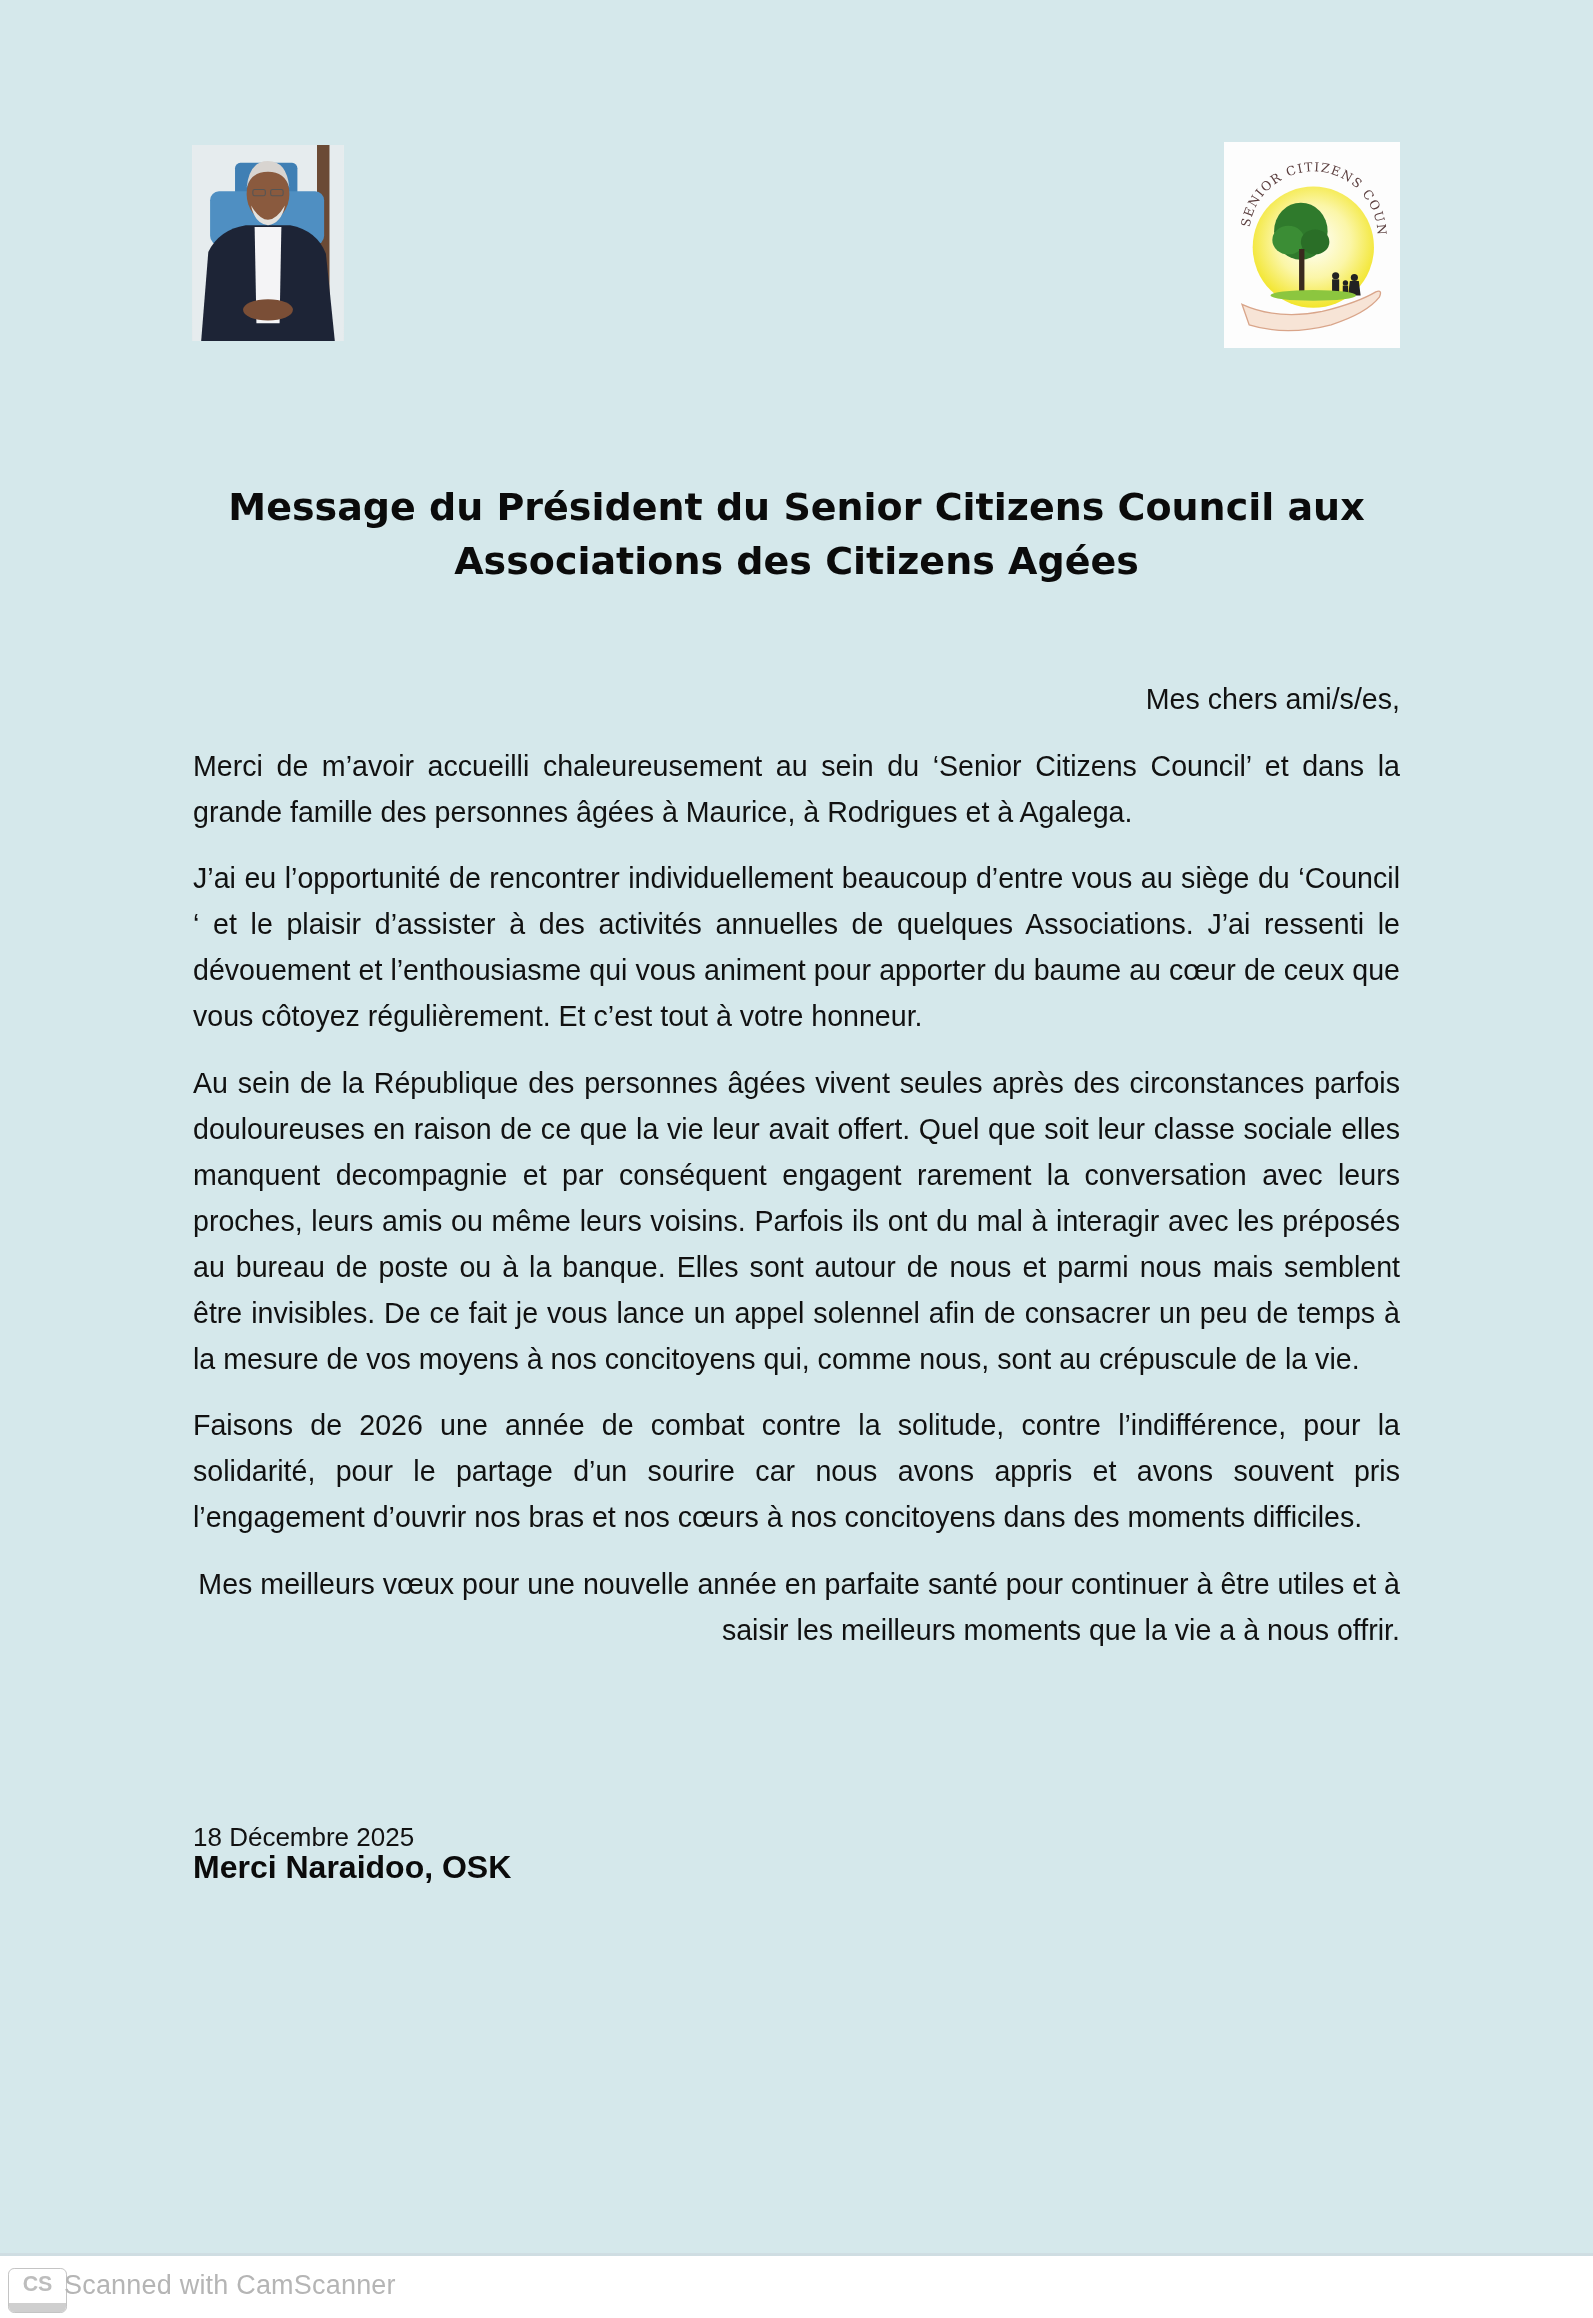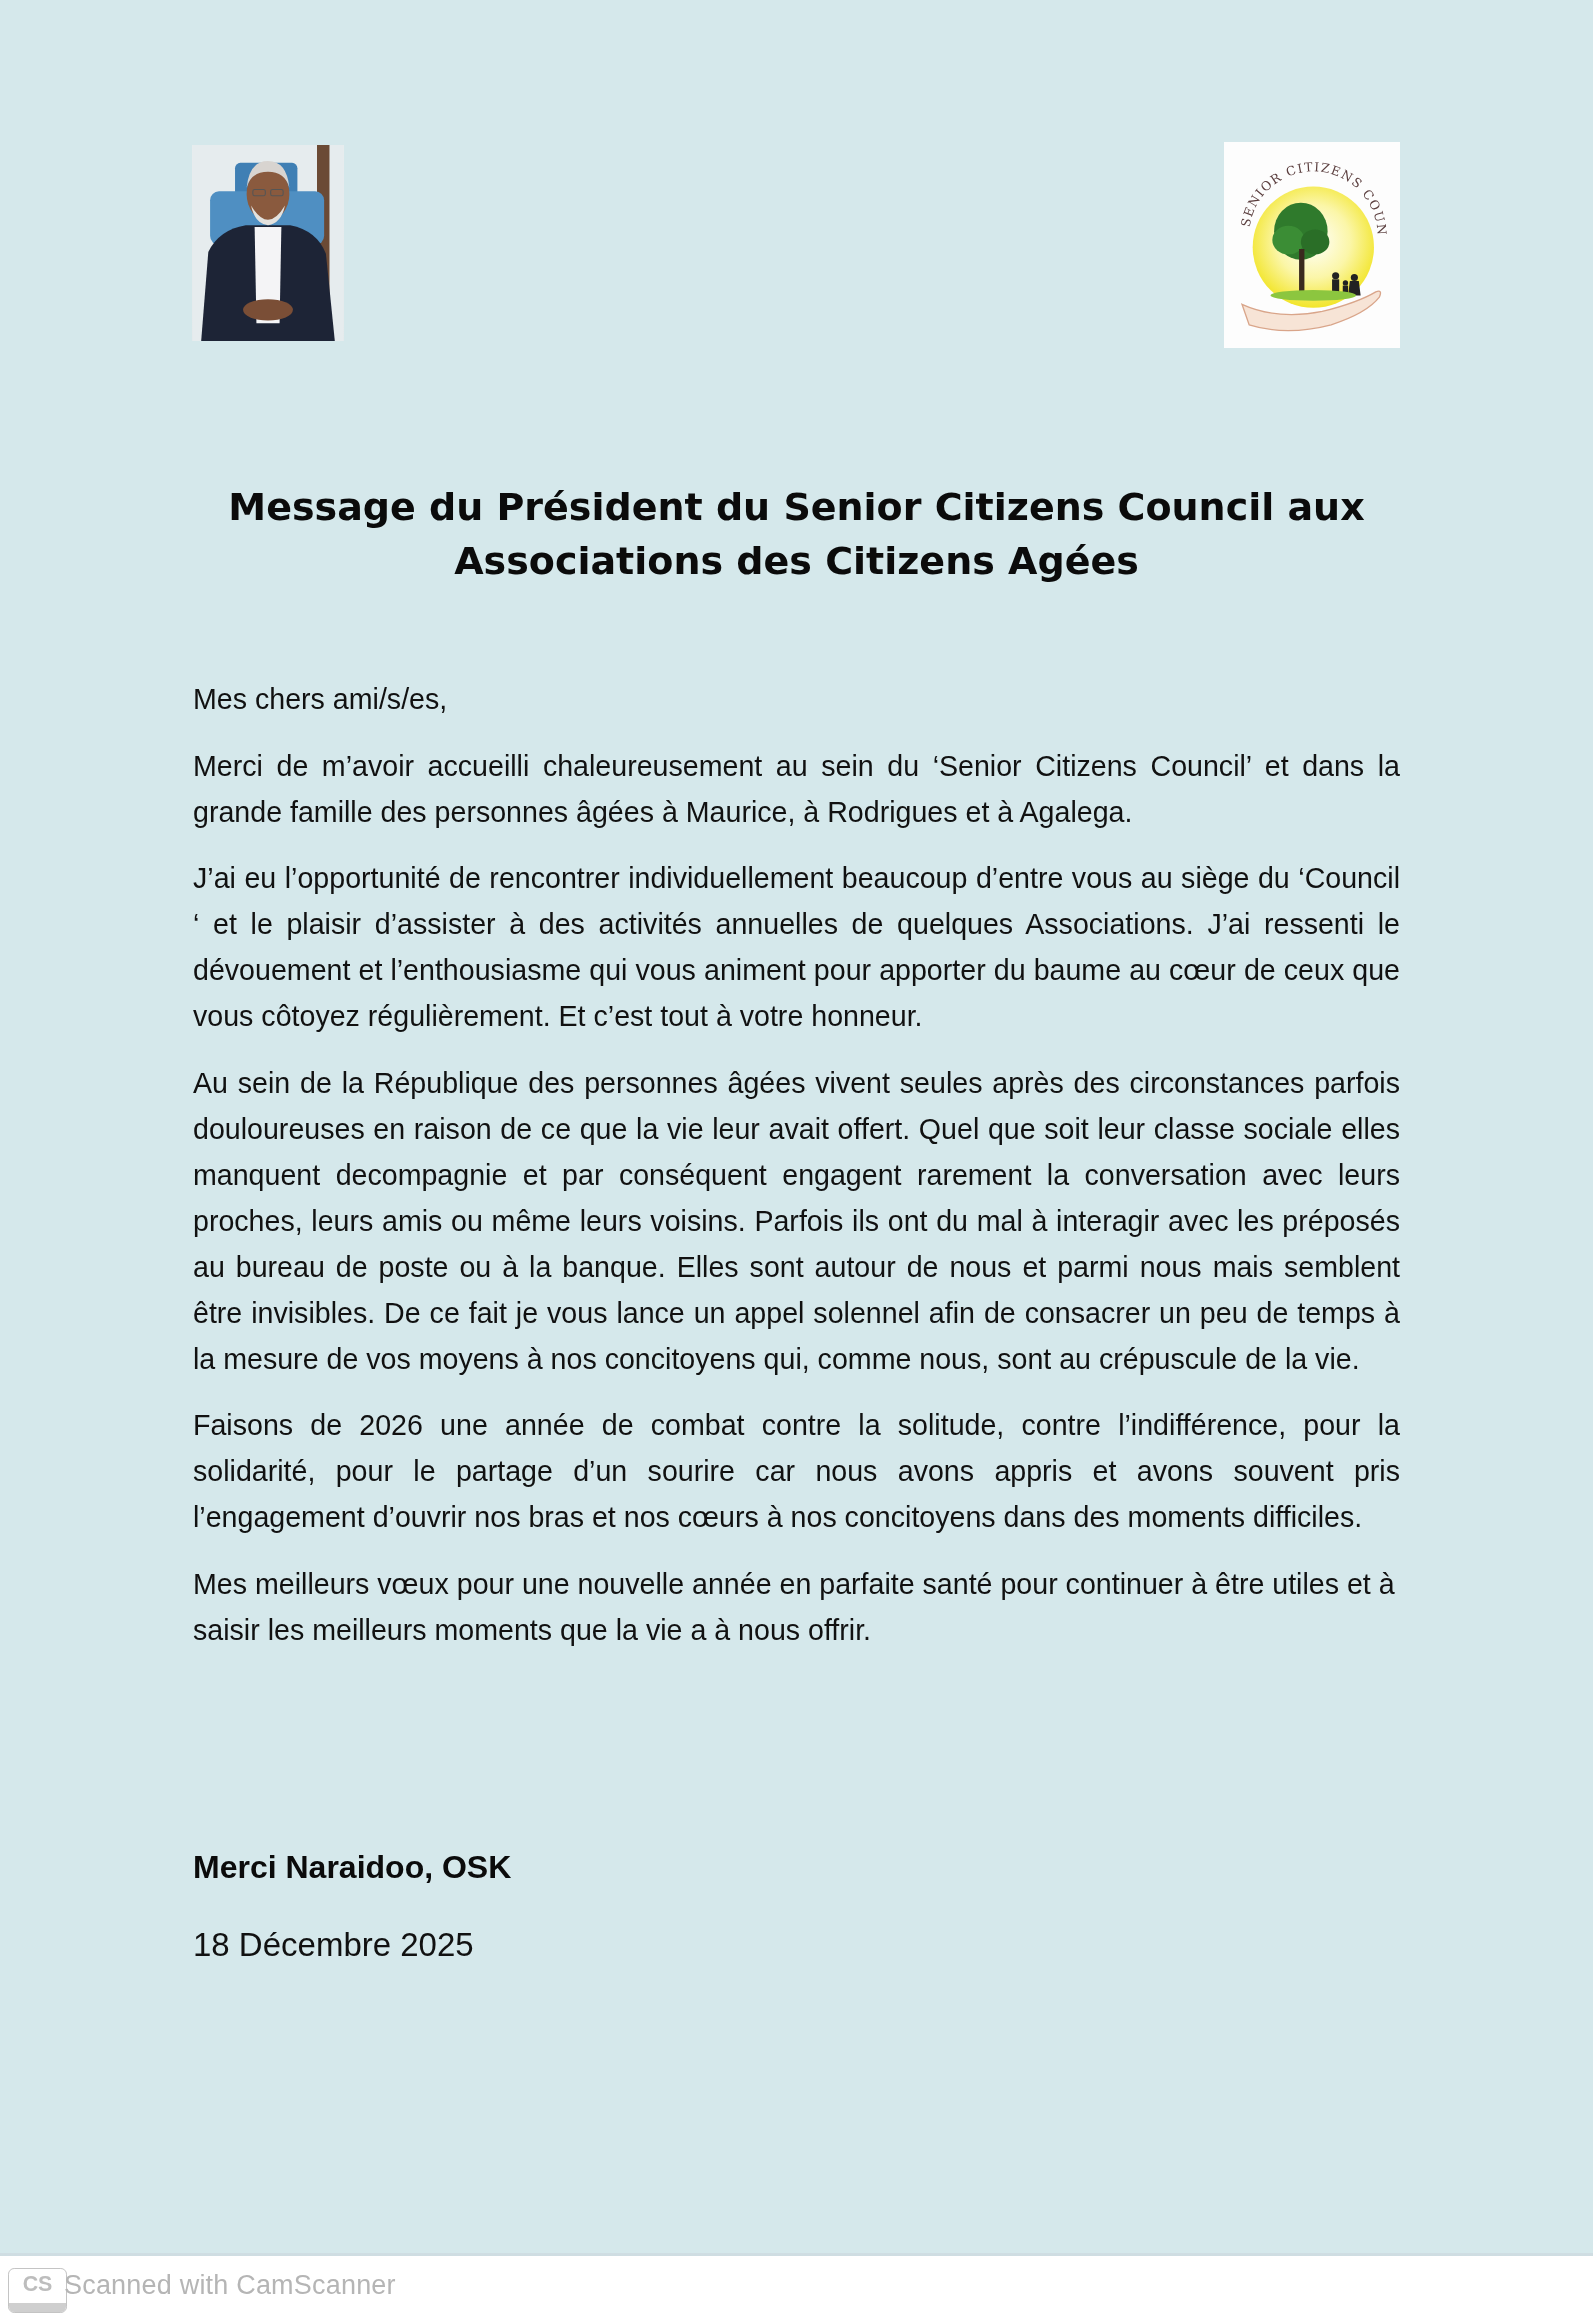--- a/index.html
+++ b/index.html
@@ -43,34 +43,34 @@
       width: 1207px;
       font-family: "Liberation Sans", sans-serif;
       font-size: 28.6px;
       line-height: 46px;
       color: #111;
     }
     .body-text p {
       margin: 0 0 20.5px 0;
       text-align: justify;
     }
-    .body-text p.left { text-align: left; }
+    .body-text p.left { text-align: right; }
     .signature {
       position: absolute;
       left: 193px; top: 1849px;
       font-family: "Liberation Sans", sans-serif;
       font-weight: bold;
       font-size: 32px;
       color: #0b0b0b;
     }
     .date {
       position: absolute;
-      left: 193px; top: 1926px;
+      left: 193px; top: 1822px;
       font-family: "Liberation Sans", sans-serif;
-      font-size: 33px;
+      font-size: 26px;
       color: #111;
     }
     .footer {
       position: absolute;
       left: 0; top: 2253px;
       width: 1593px; height: 66px;
       background: #ffffff;
       border-top: 3.6px solid #cfdde2;
     }
     .cs-badge {

